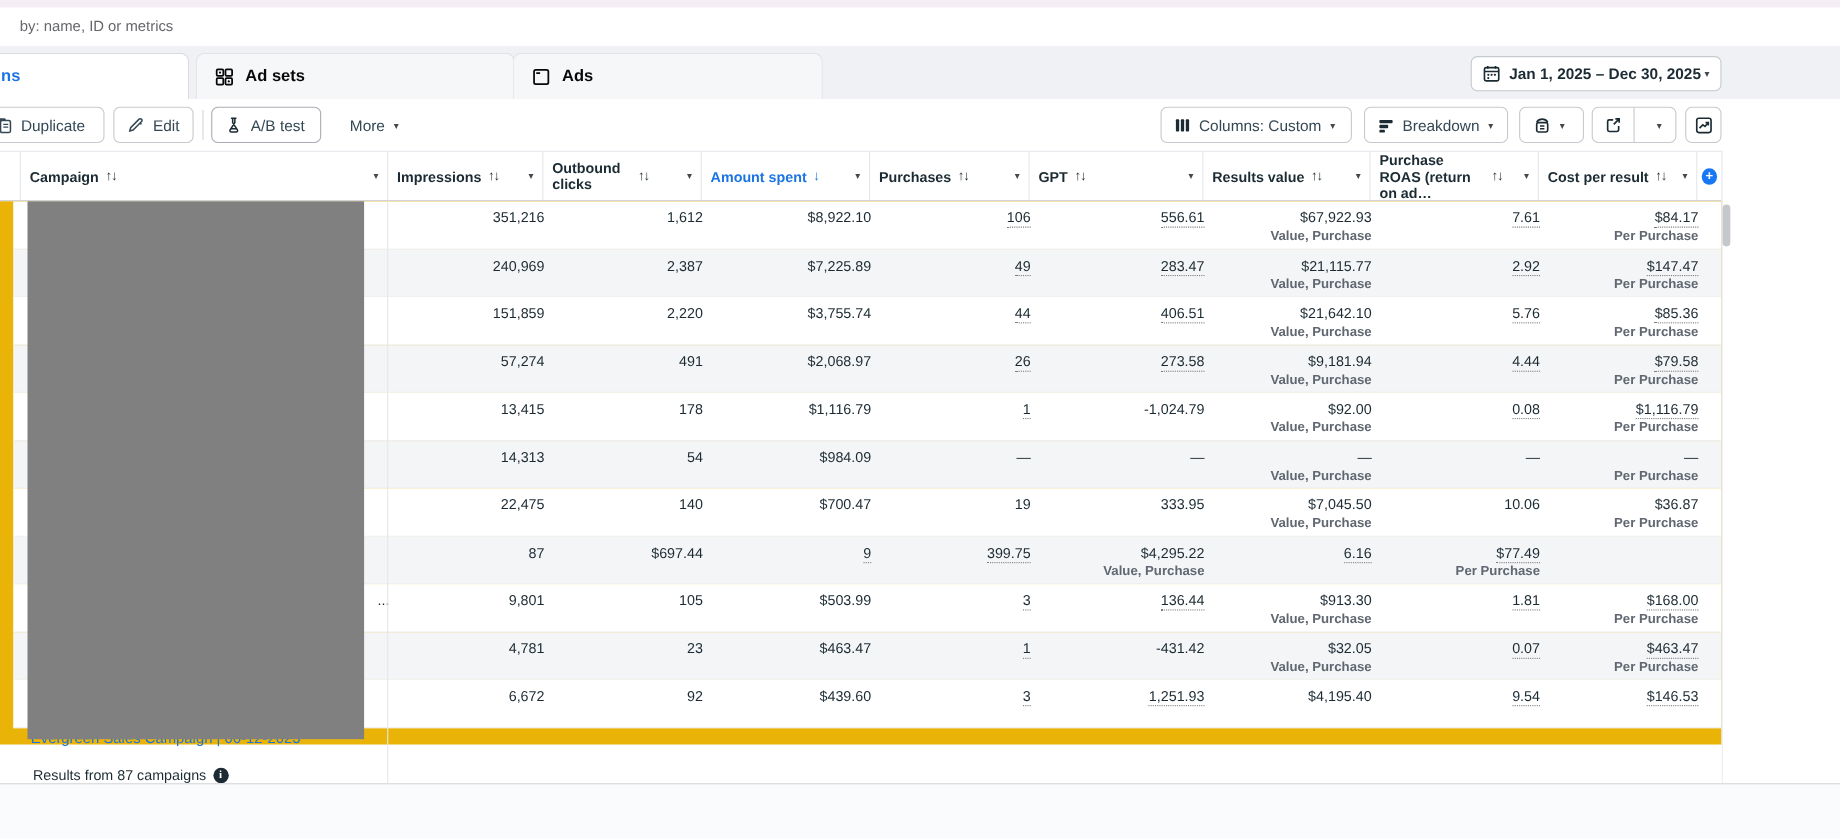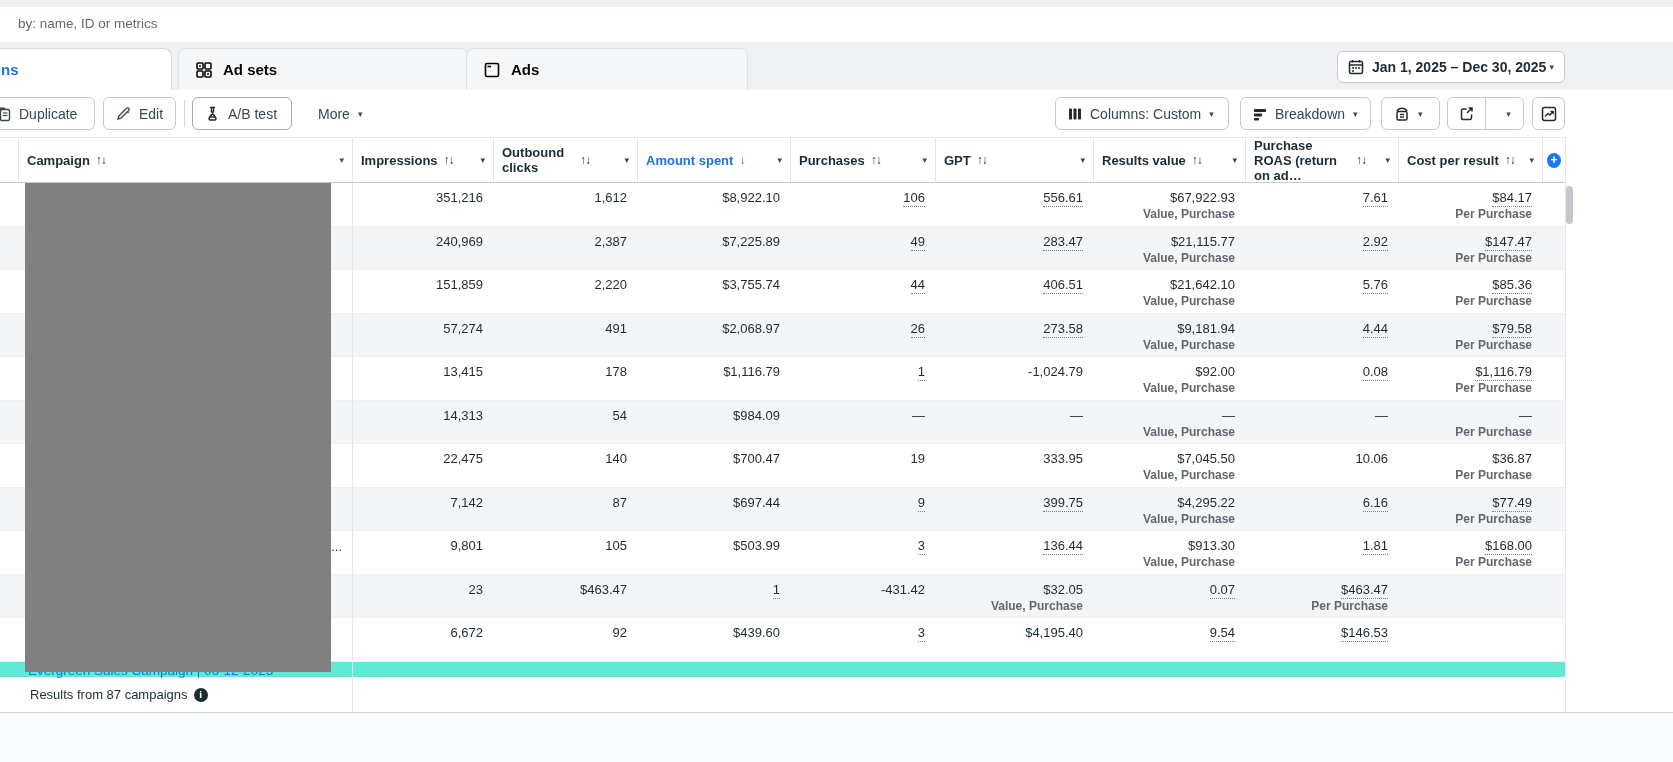--- a/index.html
+++ b/index.html
@@ -50,38 +50,38 @@
   .thead { position:absolute; left:0; top:137px; width:1565px; height:46px; background:#fff; border-top:1px solid #e4e6eb; border-bottom:1px solid #c8cace; display:grid; grid-template-columns:18px 334px 141px 144px 153px 145px 158px 152px 153px 144px 23px; }
   .hcell { display:flex; align-items:center; padding:0 8px; border-left:1px solid #e4e6eb; overflow:hidden; }
   .hcell:first-child { border-left:none; }
   .hlabel { font-size:13px; font-weight:700; color:#1c2b33; line-height:15px; }
   .hlabel.blue { color:#1b74e4; }
   .sort { font-size:12px; color:#1c2b33; margin-left:6px; letter-spacing:-1px; white-space:nowrap; }
   .sort.blue { color:#1b74e4; letter-spacing:0; }
   .hcaret { font-size:9px; color:#42484d; margin-left:auto; padding-left:4px; }
   .plus-circle { width:15px; height:15px; border-radius:50%; background:#1877f2; color:#fff; font-size:12px; font-weight:700; line-height:15px; text-align:center; margin:0 auto; }
   
-  .tbody { position:absolute; left:0; top:183px; width:1565px; height:494px; overflow:hidden; background:#5eead4; }
+  .tbody { position:absolute; left:0; top:183px; width:1565px; height:494px; overflow:hidden; background:#eab308;padding-left:12px; }
   .trow { display:grid; grid-template-columns:18px 334px 141px 144px 153px 145px 158px 152px 153px 144px 23px; height:43.5px; background:#fff; border-bottom:1px solid #eef0f2; }
   .trow.alt { background:#f4f5f7; }
   .cell { padding:6px 10px 0 8px; overflow:hidden; }
   .cell.num { text-align:right; }
   .val { font-size:13px; color:#1c2b33; line-height:17px; white-space:nowrap; }
   .sub { font-size:12px; color:#606770; line-height:16px; white-space:nowrap;font-weight:bold; }
   .dotted { border-bottom:1px dotted #7a7e83; padding-bottom:1px;text-align:right; }
   .campaign-cell { text-align:right; }
   .overflow { font-size:13px; color:#1c2b33; line-height:17px; }
   
   .partial-link { position:absolute; left:28px; top:663px; font-size:13.5px; color:#1b74e4; white-space:nowrap; z-index:4; }
   .redaction { position:absolute; left:25px; top:183px; width:306px; height:489px; background:#808080; z-index:5; }
   .vline-campaign { position:absolute; left:352px; top:183px; width:1px; height:529px; background:#e4e6eb; z-index:1; }
   .vline-right { position:absolute; left:1565px; top:137px; width:1px; height:575px; background:#e4e6eb; }
   .scroll-thumb { position:absolute; left:1566px; top:186px; width:7px; height:38px; background:#c4c7cb; border-radius:4px; }
   
-  .footer-row { position:absolute; left:0; top:677px; width:1565px; height:35px; background:#fff; display:flex; align-items:center; }
+  .footer-row { position:absolute; left:0; top:677px; width:1565px; height:35px; background:#fff; display:flex; align-items:flex-end; }
   .footer-text { font-size:13px; color:#1c2b33; margin-left:30px; }
   .info-icon { display:inline-block; width:14px; height:14px; border-radius:50%; background:#1c2b33; color:#fff; font-size:10px; font-weight:700; text-align:center; line-height:14px; margin-left:6px; vertical-align:-2px; font-family:"Liberation Serif", serif; }
   .bottom-band { position:absolute; left:0; top:712px; width:1673px; height:50px; background:#fafbfc; border-top:1px solid #d4d6da; }
   .icon-svg { display:block; }
 </style>
 </head>
 <body>
 
 <div id="page">
 
@@ -502,23 +502,20 @@
           <div class="val"><span>$36.87</span></div>
           <div class="sub">Per Purchase</div>
         </div>
       <div class="cell"></div>
     </div>
 
     <div class="trow alt">
       <div class="cell"></div>
       <div class="cell campaign-cell"><span class="overflow"></span></div>
       <div class="cell num">
-          <div class="val">7,142</div>
-        </div>
-      <div class="cell num">
           <div class="val">87</div>
         </div>
       <div class="cell num">
           <div class="val">$697.44</div>
         </div>
       <div class="cell num">
           <div class="val"><span class="dotted">9</span></div>
         </div>
       <div class="cell num">
           <div class="val"><span class="dotted">399.75</span></div>
@@ -566,20 +563,23 @@
           <div class="val"><span class="dotted">$168.00</span></div>
           <div class="sub">Per Purchase</div>
         </div>
       <div class="cell"></div>
     </div>
 
     <div class="trow alt">
       <div class="cell"></div>
       <div class="cell campaign-cell"><span class="overflow"></span></div>
       <div class="cell num">
+          <div class="val">4,781</div>
+        </div>
+      <div class="cell num">
           <div class="val">23</div>
         </div>
       <div class="cell num">
           <div class="val">$463.47</div>
         </div>
       <div class="cell num">
           <div class="val"><span class="dotted">1</span></div>
         </div>
       <div class="cell num">
           <div class="val"><span>-431.42</span></div>
@@ -605,20 +605,23 @@
           <div class="val">6,672</div>
         </div>
       <div class="cell num">
           <div class="val">92</div>
         </div>
       <div class="cell num">
           <div class="val">$439.60</div>
         </div>
       <div class="cell num">
           <div class="val"><span class="dotted">3</span></div>
+        </div>
+      <div class="cell num">
+          <div class="val"><span class="dotted">1,251.93</span></div>
         </div>
       <div class="cell num">
           <div class="val">$4,195.40</div>
           <div class="sub"></div>
         </div>
       <div class="cell num">
           <div class="val"><span class="dotted">9.54</span></div>
         </div>
       <div class="cell num">
           <div class="val"><span class="dotted">$146.53</span></div>

